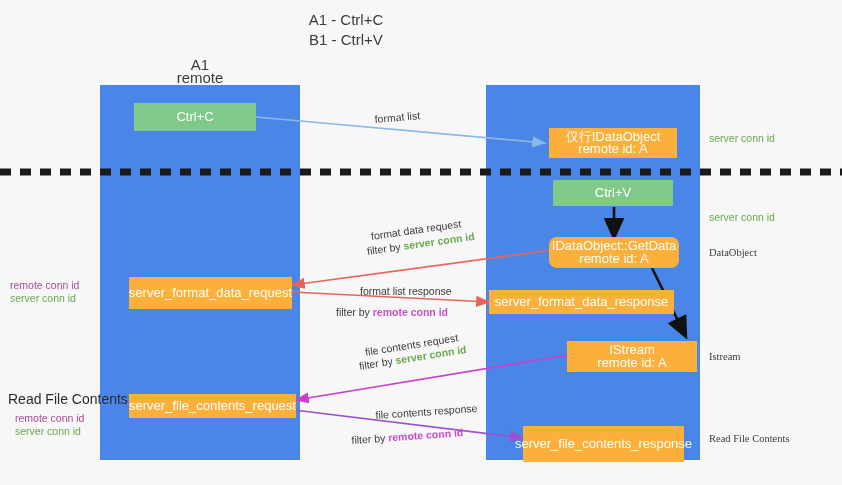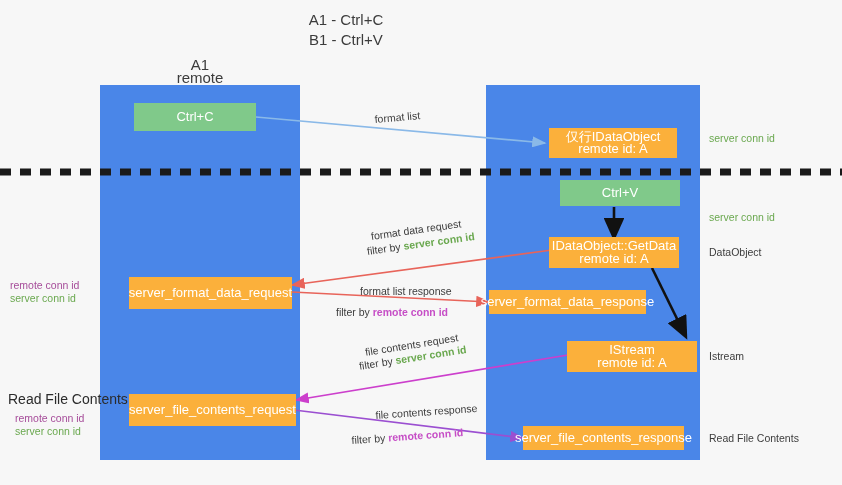--- a/index.html
+++ b/index.html
@@ -35,21 +35,21 @@
     color:#ffffff;font-size:13px;line-height:12.5px;
     text-align:center;
   }
   .box.green{background:#80c98a;}
   .box.orange{background:#fbb03b;}
 
   
   .lbl{font-size:10.5px;line-height:13px;}
   .lbl.green{color:#6aa84f;}
   .lbl.purple{color:#a64d9a;}
-  .lbl.dark{color:#3c3c3c;}
+  .lbl.dark{color:#3c3c3c;font-family:Liberation Serif, serif;}
   .lbl.darker{color:#2b2b2b;font-size:14px;}
 
   
   .cap{
     font-size:10.5px;color:#3c3c3c;line-height:14px;white-space:nowrap;
     transform-origin:left top;
   }
   .cap .g{color:#6aa84f;font-weight:bold;}
   .cap .p{color:#c64ec6;font-weight:bold;}
 
@@ -110,48 +110,48 @@
   </svg>
 
   <div class="abs box green" style="left:134px;top:103px;width:122px;height:28px;">
     <div>Ctrl+C</div>
   </div>
 
   <div class="abs box orange" style="left:129px;top:277px;width:163px;height:32px;">
     <div>server_format_data_request</div>
   </div>
 
-  <div class="abs box orange" style="left:129px;top:394px;width:167px;height:32px;">
+  <div class="abs box orange" style="left:129px;top:394px;width:167px;height:24px;">
     <div>server_file_contents_request</div>
   </div>
 
   <div class="abs box orange" style="left:549px;top:128px;width:128px;height:30px;">
     <div>仅行IDataObject</div>
     <div>remote id: A</div>
   </div>
 
-  <div class="abs box green" style="left:553px;top:180px;width:120px;height:26px;margin-left:7px;">
+  <div class="abs box green" style="left:553px;top:180px;width:120px;height:26px;">
     <div>Ctrl+V</div>
   </div>
 
-  <div class="abs box orange" style="left:549px;top:237px;width:130px;height:31px;">
+  <div class="abs box orange" style="left:549px;top:237px;width:130px;height:31px;border-radius:8px;">
     <div>IDataObject::GetData</div>
     <div>remote id: A</div>
   </div>
 
   <div class="abs box orange" style="left:567px;top:341px;width:130px;height:31px;">
     <div>IStream</div>
     <div>remote id: A</div>
   </div>
 
-  <div class="abs box orange" style="left:489px;top:290px;width:157px;height:24px;">
+  <div class="abs box orange" style="left:489px;top:290px;width:185px;height:24px;">
     <div>server_format_data_response</div>
   </div>
 
-  <div class="abs box orange" style="left:523px;top:426px;width:161px;height:24px;">
+  <div class="abs box orange" style="left:523px;top:426px;width:161px;height:36px;">
     <div>server_file_contents_response</div>
   </div>
 
   <div class="abs lbl green" style="left:709px;top:132px;">server conn id</div>
   <div class="abs lbl green" style="left:709px;top:211px;">server conn id</div>
   <div class="abs lbl dark" style="left:709px;top:246px;">DataObject</div>
   <div class="abs lbl dark" style="left:709px;top:350px;">Istream</div>
   <div class="abs lbl dark" style="left:709px;top:432px;">Read File Contents</div>
 
   <div class="abs lbl purple" style="left:10px;top:279px;">remote conn id</div>

